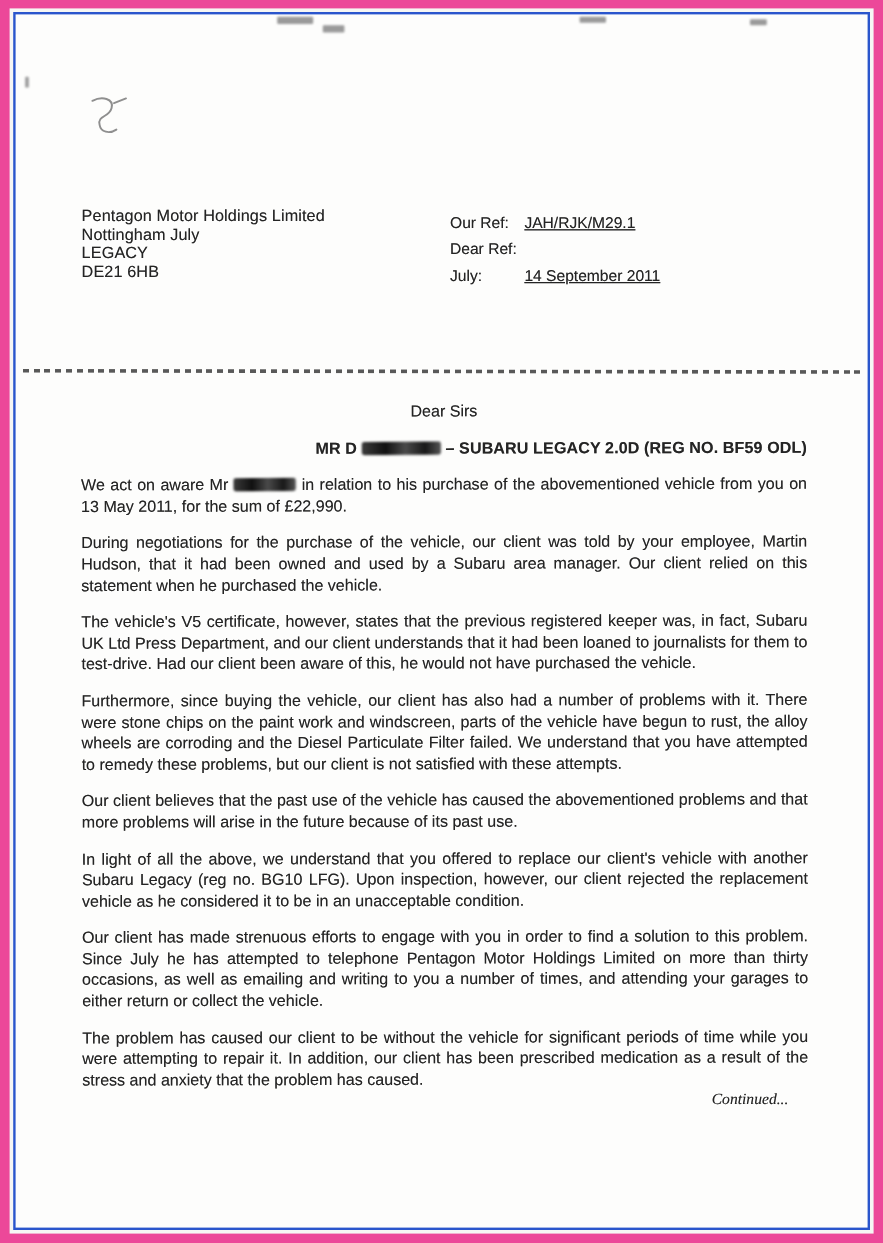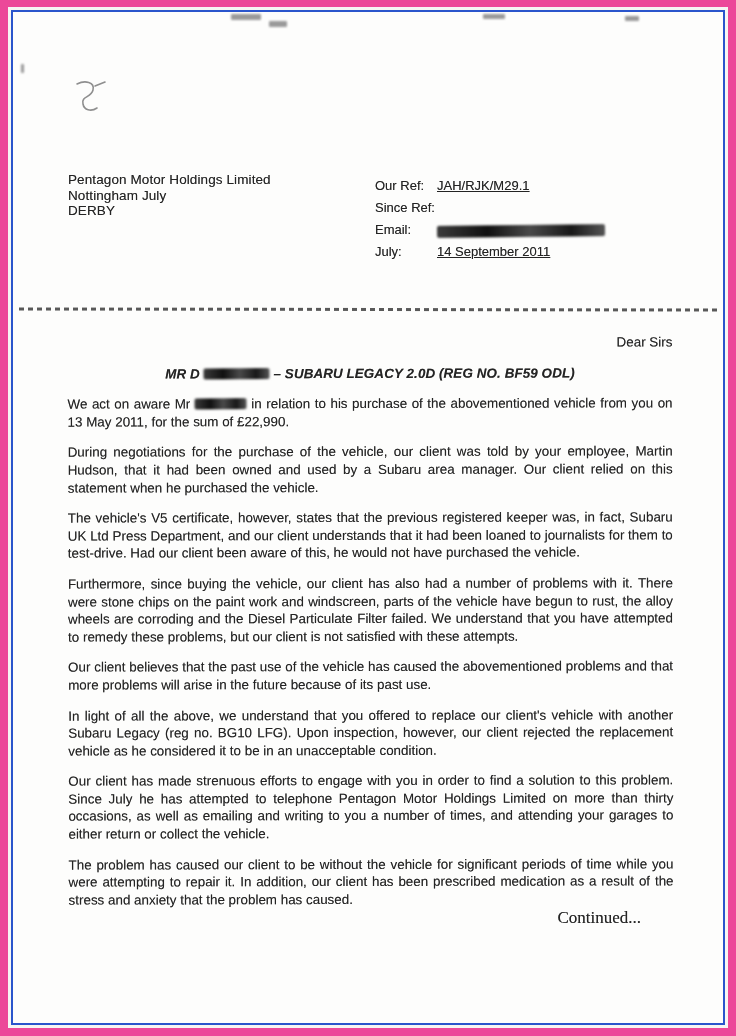--- a/index.html
+++ b/index.html
@@ -35,25 +35,25 @@
 
   
   .perforation { position:absolute; left:6px; right:6px; top:296px; height:3px;
                  background:repeating-linear-gradient(90deg,#3c3c3c 0 5px,transparent 5px 9px);
                  transform:rotate(.08deg); opacity:.85; }
 
   
   .letter { position:absolute; left:55px; right:50px; top:322px; font-size:13.4px;
             line-height:17.6px; text-align:justify; transform:rotate(-.12deg); }
   .letter p { margin-bottom:13px; }
-  .salutation { margin-bottom:15px; text-align:right; }
-  .subject { font-weight:bold; margin-bottom:15px; text-align:center; letter-spacing:.1px;font-style:italic; }
+  .salutation { margin-bottom:15px; text-align:center; }
+  .subject { font-weight:bold; margin-bottom:15px; text-align:right; letter-spacing:.1px; }
 
-  .continued { position:absolute; right:82px; top:896px; font-size:17px;
-               font-family:"Liberation Serif", serif; }
+  .continued { position:absolute; right:66px; top:896px; font-size:13px;
+               font-family:"Liberation Serif", serif; font-style:italic; }
 </style>
 </head>
 <body>
 
 <div class="frame">
   <div class="mat">
     <div class="page">
 
       <div class="artifact" style="left:218px;top:2px;width:30px;height:6px;"></div>
       <div class="artifact" style="left:256px;top:9px;width:18px;height:6px;"></div>
@@ -61,35 +61,32 @@
       <div class="artifact" style="left:612px;top:4px;width:14px;height:5px;"></div>
       <div class="artifact" style="left:8px;top:52px;width:3px;height:9px;"></div>
 
       <svg class="squiggle" width="42" height="40" viewBox="0 0 42 40">
         <path d="M6,6 C14,2 24,4 22,12 C20,20 10,18 12,26 C13,32 20,34 26,30 M24,8 L34,4" fill="none" stroke="#8f8f8f" stroke-width="1.6" stroke-linecap="round"></path>
       </svg>
 
       <div class="addr">
         <div>Pentagon Motor Holdings Limited</div>
         <div>Nottingham July</div>
-        <div>DERBY</div>
+        <div>LEGACY</div>
+        <div>DE21 6HB</div>
       </div>
 
       <div class="refs">
         <div class="ref-row">
           <span class="ref-label">Our Ref:</span>
           <span class="ref-value">JAH/RJK/M29.1</span>
         </div>
         <div class="ref-row">
-          <span class="ref-label">Since Ref:</span>
+          <span class="ref-label">Dear Ref:</span>
           <span class="ref-value"></span>
-        </div>
-        <div class="ref-row">
-          <span class="ref-label">Email:</span>
-          <span class="redact email"></span>
         </div>
         <div class="ref-row">
           <span class="ref-label">July:</span>
           <span class="ref-value">14 September 2011</span>
         </div>
       </div>
 
       <div class="perforation"></div>
 
       <div class="letter">

